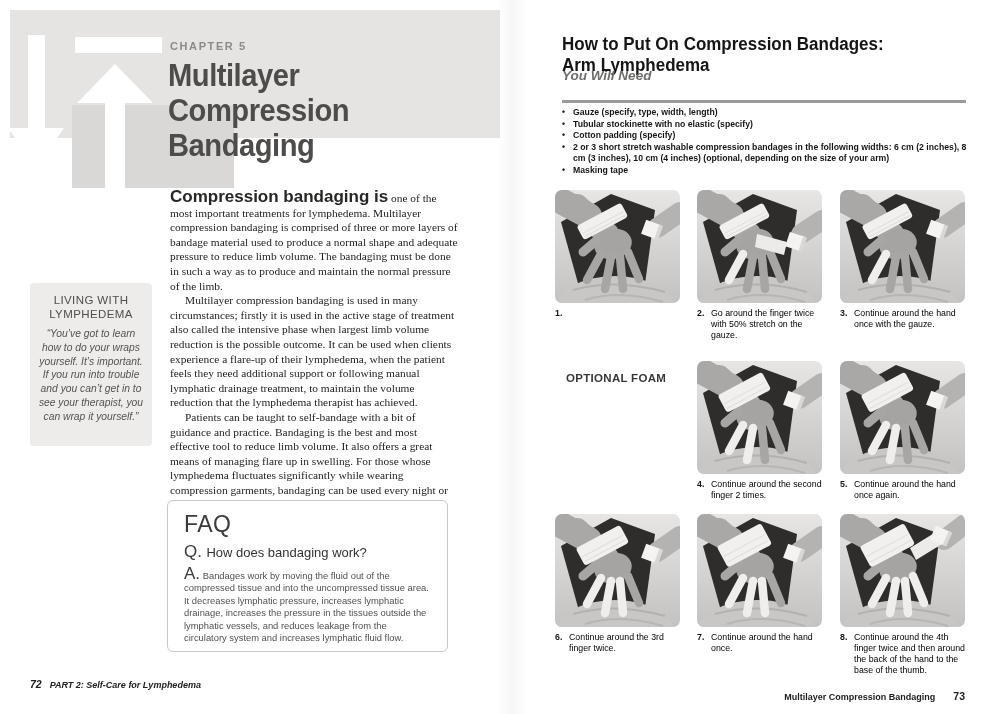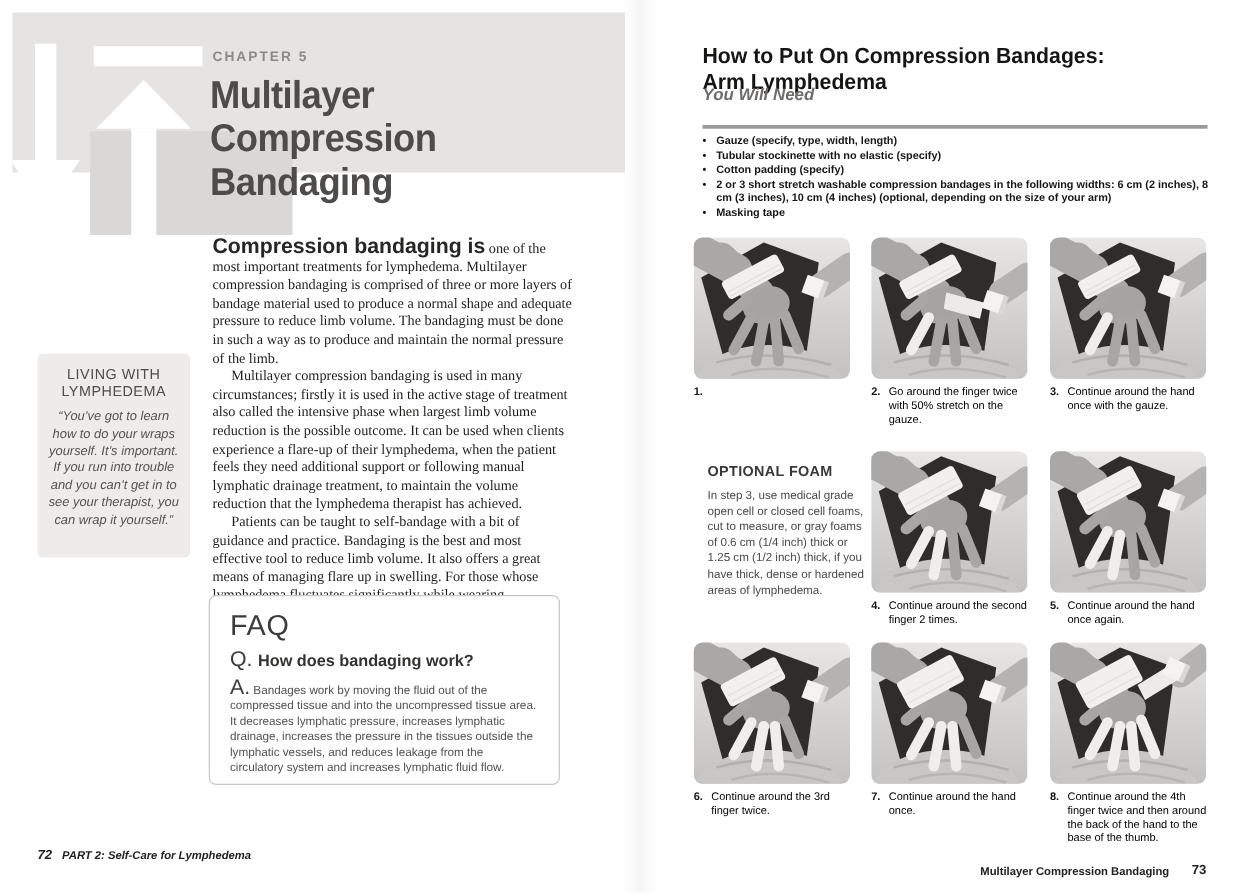--- a/index.html
+++ b/index.html
@@ -15,26 +15,26 @@
                  transform-origin:left top;}
   .body-text{position:absolute;left:170px;top:190px;width:289px;
              font-family:"Liberation Serif",serif;font-size:11.4px;line-height:14.6px;color:#1e1d1b;}
   .body-text p{margin:0;}
   .body-text p.indent{text-indent:15px;}
   .lead-in{font-family:"Liberation Sans",sans-serif;font-size:17px;color:#262624;font-weight:bold;}
   .sidebar-box{position:absolute;left:30px;top:283px;width:122px;min-height:118px;background:#edecea;
                border-radius:4px;padding:10px 7px 22px 7px;box-sizing:border-box;text-align:center;}
   .sidebar-heading{font-size:11.5px;line-height:14px;color:#4f4e4c;letter-spacing:.4px;}
   .sidebar-quote{margin:6px 0 0 0;font-style:italic;font-size:10.3px;line-height:13.8px;color:#555351;}
-  .faq-box{position:absolute;left:167px;top:476px;width:281px;height:152px;background:#ffffff;
+  .faq-box{position:absolute;left:167px;top:500px;width:281px;height:152px;background:#ffffff;
            border:1px solid #c9c8c6;border-radius:6px;box-sizing:border-box;padding:10px 16px;}
   .faq-title{font-size:23px;font-weight:400;color:#3c3b39;letter-spacing:.5px;}
   .faq-q{margin-top:4px;}
   .q-label,.a-label{font-size:17px;color:#3c3b39;font-weight:400;}
-  .q-text{font-size:13px;font-weight:bold;color:#333230;}
+  .q-text{font-size:13px;font-weight:normal;color:#333230;}
   .faq-a{margin-top:6px;font-size:9.4px;line-height:12.4px;color:#525150;}
   .footer{position:absolute;top:678px;font-size:9px;font-weight:bold;color:#222120;}
   .footer-left{left:30px;display:flex;gap:8px;align-items:baseline;font-style:italic;}
   .footer-left .page-num{font-size:10.5px;}
   .footer-right{left:500px;width:465px;display:flex;justify-content:flex-end;gap:18px;align-items:flex-end;margin-top:12px;}
   .footer-right .page-num{font-size:10.5px;}
   
   .howto-title{position:absolute;left:562px;top:34px;margin:0;font-size:17.5px;line-height:20.5px;
                font-weight:bold;color:#161514;transform:scaleX(.97);transform-origin:left top;}
   .ywn-heading{position:absolute;left:562px;top:68px;font-size:13.5px;font-weight:bold;
@@ -441,21 +441,20 @@
             </g>
           </svg></div>
         <div class="step-caption" style="left: 840px; top: 632px; width: 132px;">
           <span class="step-num">8.</span>
           <span>Continue around the 4th finger twice and then around the back of the hand to the base of the thumb.</span>
         </div>
       </div>
 
     <div class="optional-foam">
       <div class="of-heading">OPTIONAL FOAM</div>
-      <div class="of-text">In step 3, use medical grade open cell or closed cell foams, cut to measure, or gray foams of 0.6 cm (1/4 inch) thick or 1.25 cm (1/2 inch) thick, if you have thick, dense or hardened areas of lymphedema.</div>
     </div>
 
     <div class="footer footer-right">
       <span class="footer-text">Multilayer Compression Bandaging</span>
       <span class="page-num">73</span>
     </div>
   </div>
 
   <div class="gutter"></div>
 </div>

